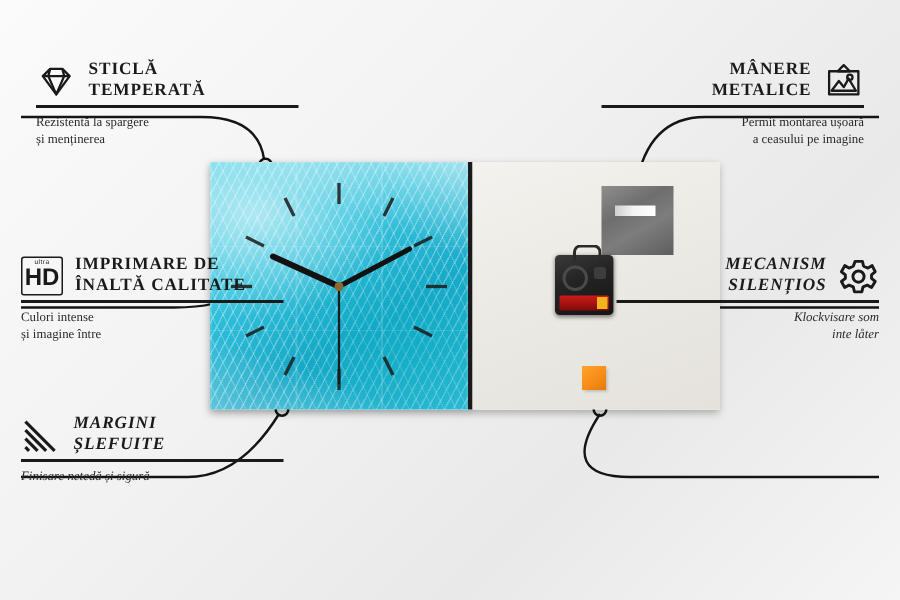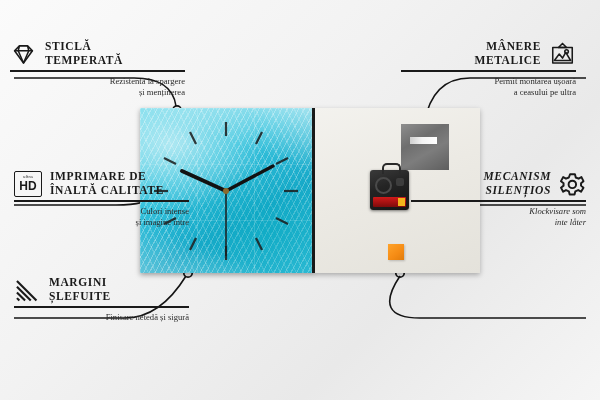--- a/index.html
+++ b/index.html
@@ -78,32 +78,32 @@
   .callout .head{display:flex;align-items:center;gap:8px;}
   .callout.right .head{justify-content:flex-end;}
   .callout .title{
     font-size:11.5px;font-weight:bold;line-height:1.18;letter-spacing:.6px;
     color:#1a1a1a;text-transform:uppercase;
   }
   .callout.left .title{text-align:left;}
   .callout.right .title{text-align:right;}
   .callout .rule{height:1.5px;background:#1a1a1a;margin:3px 0 4px;width:100%;}
   .callout .sub{
-    font-size:8.6px;line-height:1.35;color:#2a2a2a;text-align:right;
+    font-size:8.6px;line-height:1.35;color:#2a2a2a;
   }
   .callout.right .sub{text-align:right;}
   .ico{width:27px;height:26px;flex:0 0 auto;display:block;}
 
   .hdbox{
     width:26px;height:24px;border:1.6px solid #1a1a1a;border-radius:2px;
     display:flex;flex-direction:column;align-items:center;justify-content:center;
     font-family:"Liberation Sans",sans-serif;line-height:1;flex:0 0 auto;
   }
   .hdbox .u{font-size:4.4px;letter-spacing:.3px;color:#1a1a1a;}
-  .hdbox .h{font-size:12px;font-weight:bold;color:#1a1a1a;margin-top:.5px;}
+  .hdbox .h{font-size:16px;font-weight:bold;color:#1a1a1a;margin-top:.5px;}
 </style>
 </head>
 <body>
 
 <div class="stage">
 
   <svg class="wires" viewBox="0 0 600 400">
     <g fill="none" stroke="#141414" stroke-width="1.6">
 
       <path d="M14,78 L134,78 Q172,78 176,106"></path>
@@ -164,21 +164,21 @@
         <div class="mech-dial"></div>
         <div class="mech-knob"></div>
         <div class="battery">
           <div class="battery-plus"></div>
         </div>
       </div>
       <div class="spacer"></div>
     </div>
   </div>
 
-  <div class="callout left" style="left:10px;top:40px;">
+  <div class="callout left" style="left:24px;top:40px;">
     <div class="head">
       <svg class="ico" viewBox="0 0 32 32">
         <g fill="none" stroke="#1a1a1a" stroke-width="1.9" stroke-linejoin="round">
           <path d="M5,12 L11,6 L21,6 L27,12 L16,27 Z"></path>
           <path d="M5,12 L27,12"></path>
           <path d="M11,6 L9.5,12 L16,27 L22.5,12 L21,6"></path>
         </g>
       </svg>
       <div class="title">
         <div>STICLĂ</div>
@@ -203,21 +203,21 @@
         <div>ÎNALTĂ CALITATE</div>
       </div>
     </div>
     <div class="rule"></div>
     <div class="sub">
       <div>Culori intense</div>
       <div>și imagine între</div>
     </div>
   </div>
 
-  <div class="callout left" style="left:14px;top:276px;">
+  <div class="callout left" style="left:14px;top:276px;font-style:italic;">
     <div class="head">
       <svg class="ico" viewBox="0 0 32 32">
         <g stroke="#1a1a1a" stroke-width="2.6">
           <line x1="3" y1="5" x2="27" y2="29"></line>
           <line x1="3" y1="12" x2="20" y2="29"></line>
           <line x1="3" y1="19" x2="13" y2="29"></line>
           <line x1="3" y1="26" x2="6" y2="29"></line>
         </g>
       </svg>
       <div class="title">
@@ -242,21 +242,21 @@
           <path d="M16,3 L11,8 L21,8 Z"></path>
           <rect x="4" y="8" width="24" height="19"></rect>
           <path d="M6,24 L12,16 L16,21 L20,14 L26,24 Z"></path>
           <circle cx="21" cy="13" r="2.2"></circle>
         </g>
       </svg>
     </div>
     <div class="rule"></div>
     <div class="sub">
       <div>Permit montarea ușoară</div>
-      <div>a ceasului pe ultra</div>
+      <div>a ceasului pe imagine</div>
     </div>
   </div>
 
   <div class="callout right" style="left:411px;top:170px;font-style:italic;">
     <div class="head">
       <div class="title">
         <div>MECANISM</div>
         <div>SILENȚIOS</div>
       </div>
       <svg class="ico" viewBox="0 0 32 32">

